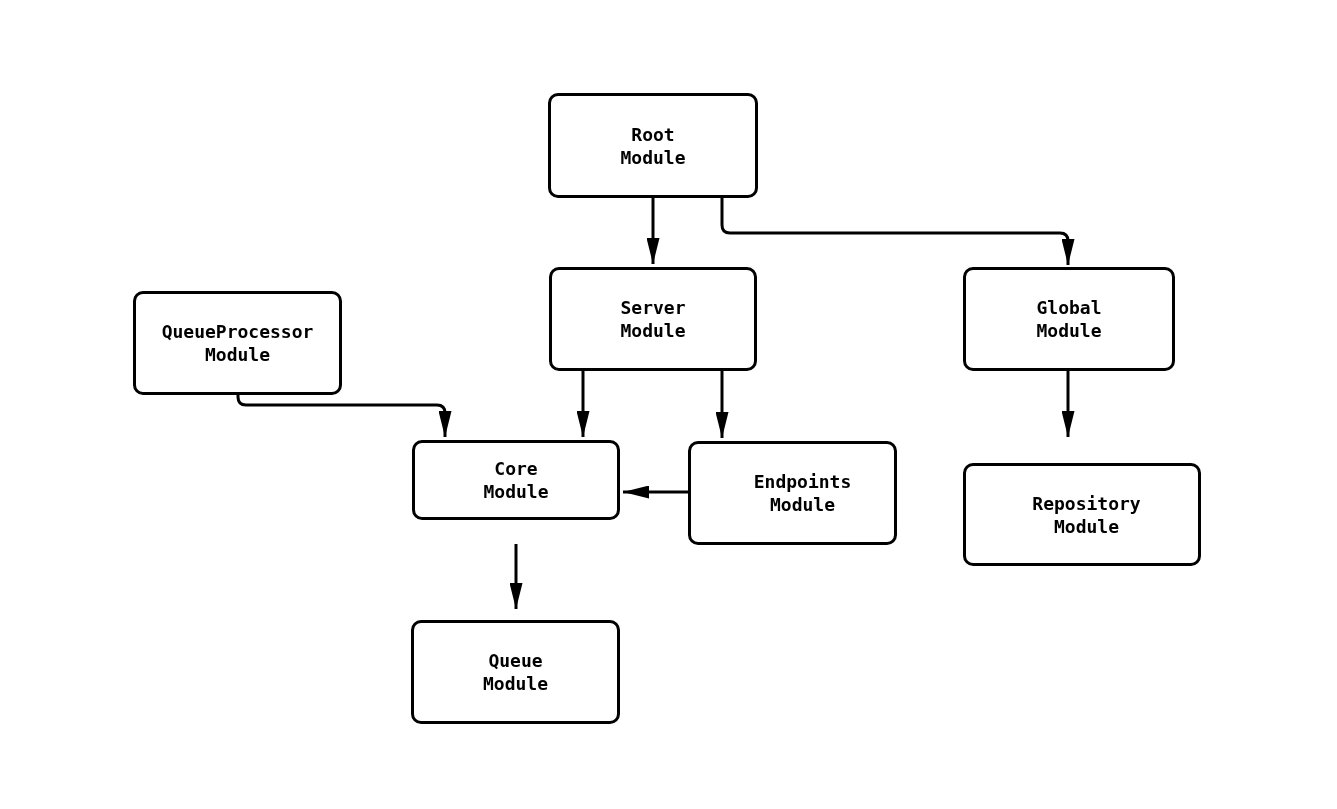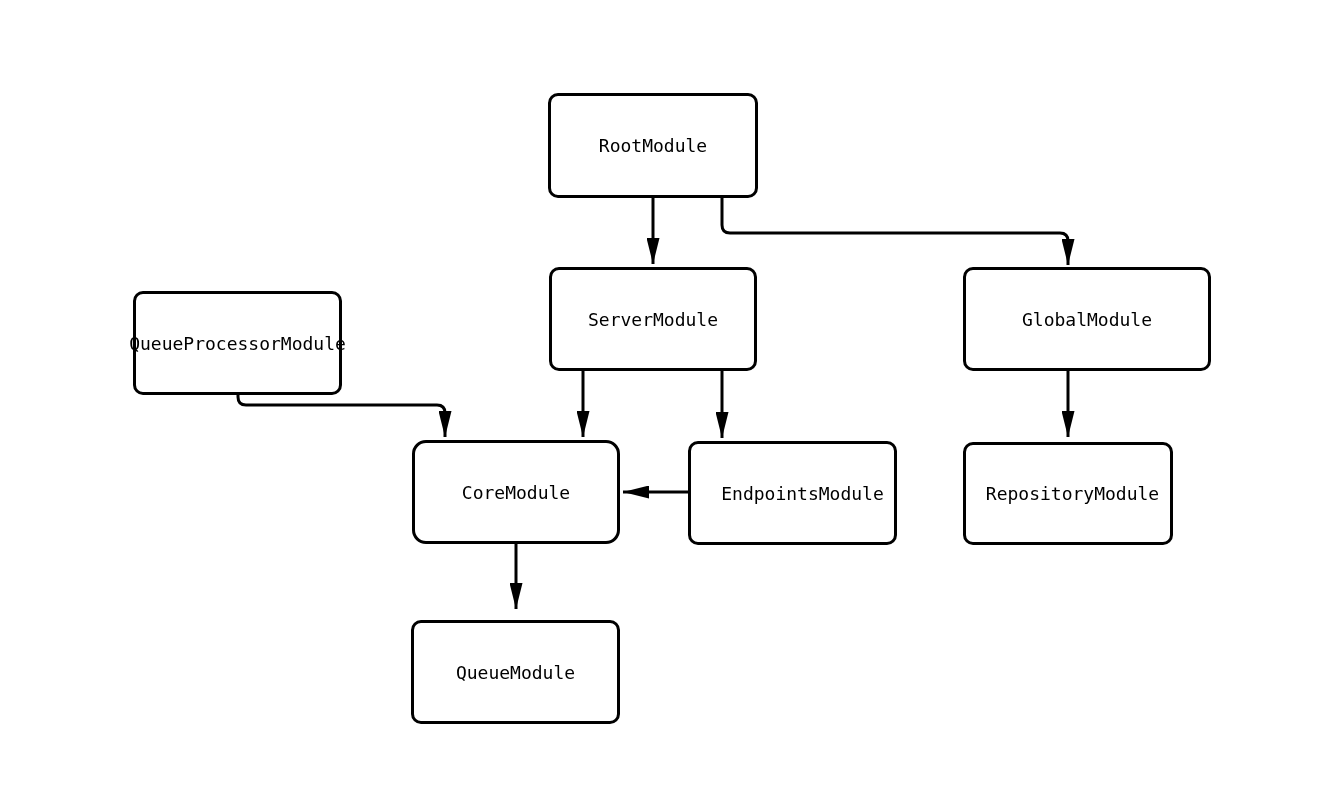--- a/index.html
+++ b/index.html
@@ -26,25 +26,25 @@
     stroke: #000000;
     stroke-width: 3;
   }
   .node {
     position: absolute;
     box-sizing: border-box;
     background: #ffffff;
     border: 3px solid #000000;
     border-radius: 10px;
     display: flex;
-    flex-direction: row;
+    flex-direction: column;
     align-items: center;
     justify-content: center;
     font-family: "DejaVu Sans Mono", "Liberation Mono", monospace;
-    font-weight: normal;
+    font-weight: bold;
     font-size: 18px;
     line-height: 23px;
     color: #000000;
     text-align: center;
   }
   .node .line {
     display: block;
     white-space: nowrap;
   }
 </style>
@@ -78,36 +78,36 @@
   <div class="node" style="left:133px; top:267px; width:209px; height:104px;margin-top:24px;">
     <span class="line">QueueProcessor</span>
     <span class="line">Module</span>
   </div>
 
   <div class="node" style="left:549px; top:267px; width:208px; height:104px;align-items:center;">
     <span class="line">Server</span>
     <span class="line">Module</span>
   </div>
 
-  <div class="node" style="left:963px; top:267px; width:248px; height:104px;justify-content:center;">
+  <div class="node" style="left:963px; top:267px; width:212px; height:104px;justify-content:center;">
     <span class="line">Global</span>
     <span class="line">Module</span>
   </div>
 
-  <div class="node" style="left:412px; top:440px; width:208px; height:104px;border-radius:14px;">
+  <div class="node" style="left:412px; top:440px; width:208px; height:80px;">
     <span class="line">Core</span>
     <span class="line">Module</span>
   </div>
 
   <div class="node" style="left:688px; top:441px; width:209px; height:104px;padding-left:20px;">
     <span class="line">Endpoints</span>
     <span class="line">Module</span>
   </div>
 
-  <div class="node" style="left:963px; top:442px; width:210px; height:103px;padding-left:9px;">
+  <div class="node" style="left:963px; top:463px; width:238px; height:103px;padding-left:9px;">
     <span class="line">Repository</span>
     <span class="line">Module</span>
   </div>
 
   <div class="node" style="left:411px; top:612px; width:209px; height:104px;margin-top:8px;">
     <span class="line">Queue</span>
     <span class="line">Module</span>
   </div>
 
 </div>

